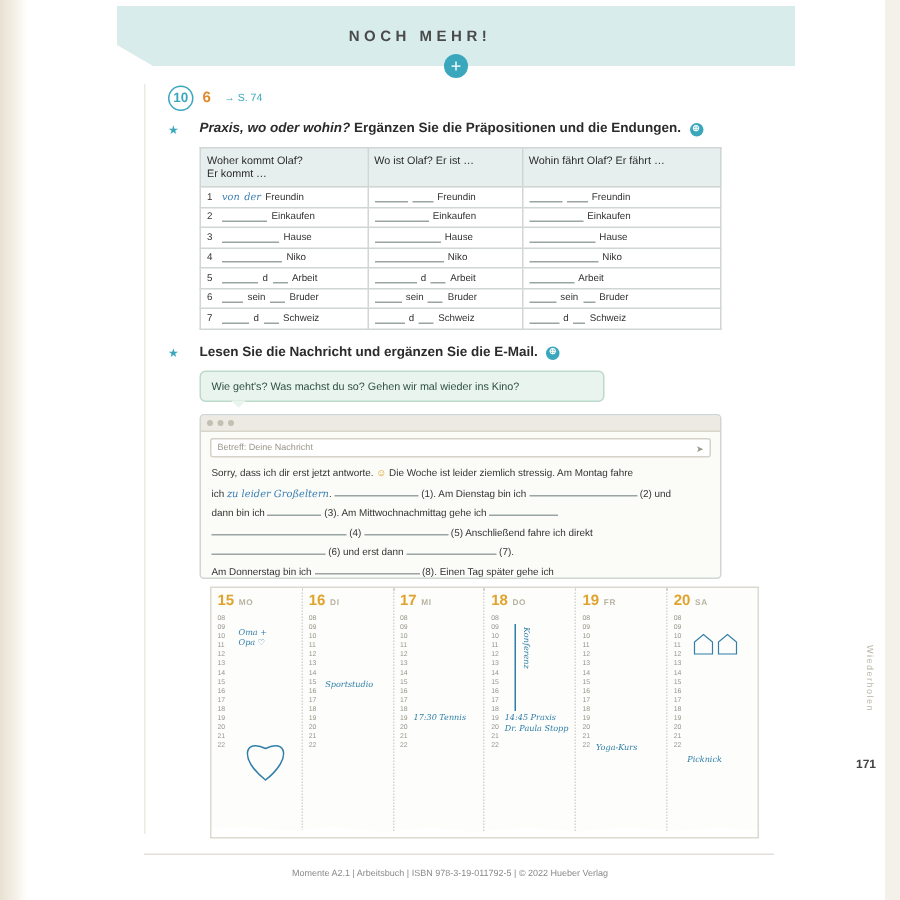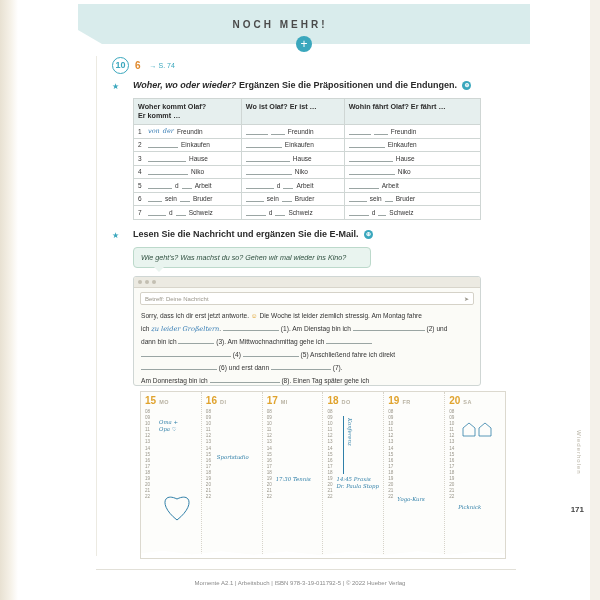--- a/index.html
+++ b/index.html
@@ -76,41 +76,41 @@
   }
 
   
   .tbl {
     margin-top:6px; margin-left:21px; width:348px;
     border:1px solid #cfd6d4; border-collapse:collapse;
     background:#fff;
   }
   .tbl th {
     background:#e6efee; border:1px solid #cfd6d4;
-    font-size:7.2px; font-weight:bold; text-align:left;
+    font-size:7.2px; font-weight:normal; text-align:left;
     padding:3px 4px; line-height:1.35; vertical-align:top;
   }
   .tbl td {
     border:1px solid #cfd6d4; padding:0; height:12.5px; vertical-align:middle;
   }
   .cellwrap { display:flex; align-items:center; height:12.5px; padding:0 4px; gap:3px;}
   .rownum { font-size:6.5px; color:#333; width:7px; }
   .blank { border-bottom:1px solid #9aa5a3; height:7px; display:inline-block; }
   .wtxt { font-size:6.5px; color:#333; }
   .hand { font-family:"DejaVu Serif", serif; font-style:italic; font-size:6.5px; color:#3a7fb5; }
 
   
   .mailtask { margin-top:9px; }
   .subline { font-size:8px; margin-left:21px; margin-top:4px; }
 
   
   .bubble {
-    margin-top:7px; margin-left:21px; width:238px;
+    margin-top:7px; margin-left:21px; width:270px;
     background:#e9f4ef; border:1px solid #bcd9cb; border-radius:4px;
-    padding:5px 7px; font-size:7.2px; color:#2e4f3f; position:relative;font-style:italic;
+    padding:5px 7px; font-size:7.2px; color:#2e4f3f; position:relative;
   }
   .bubble:after{
     content:""; position:absolute; left:20px; bottom:-5px;
     border-left:5px solid transparent; border-right:5px solid transparent;
     border-top:5px solid #e9f4ef;
   }
 
   
   .mailwin {
     margin-top:8px; margin-left:21px; width:348px; height:110px;
@@ -203,21 +203,21 @@
 
     <div class="exheader">
       <div class="exnum">10</div>
       <div class="exnum-sub">6</div>
       <div class="exref">→ S. 74</div>
     </div>
 
     <div class="taskline">
       <div class="stars">★</div>
       <div class="tasktext">
-        <i>Woher, wo oder wieder?</i>
+        <i>Praxis, wo oder wohin?</i>
         <span> Ergänzen Sie die Präpositionen und die Endungen.</span>
         <span class="glob">⊕</span>
       </div>
     </div>
 
     <table class="tbl">
       <tbody>
           <tr>
         <th>Woher kommt Olaf?<br>Er kommt …</th>
         <th>Wo ist Olaf? Er ist …</th>

